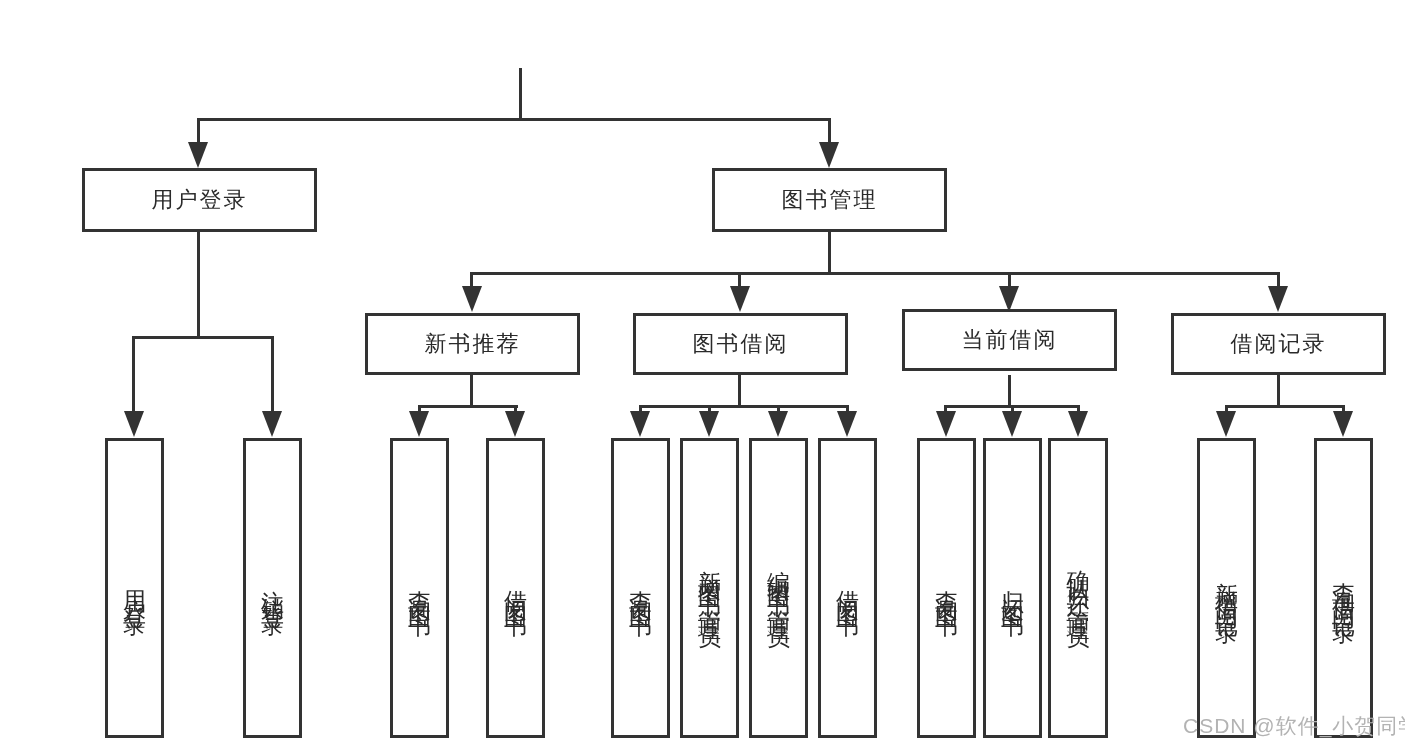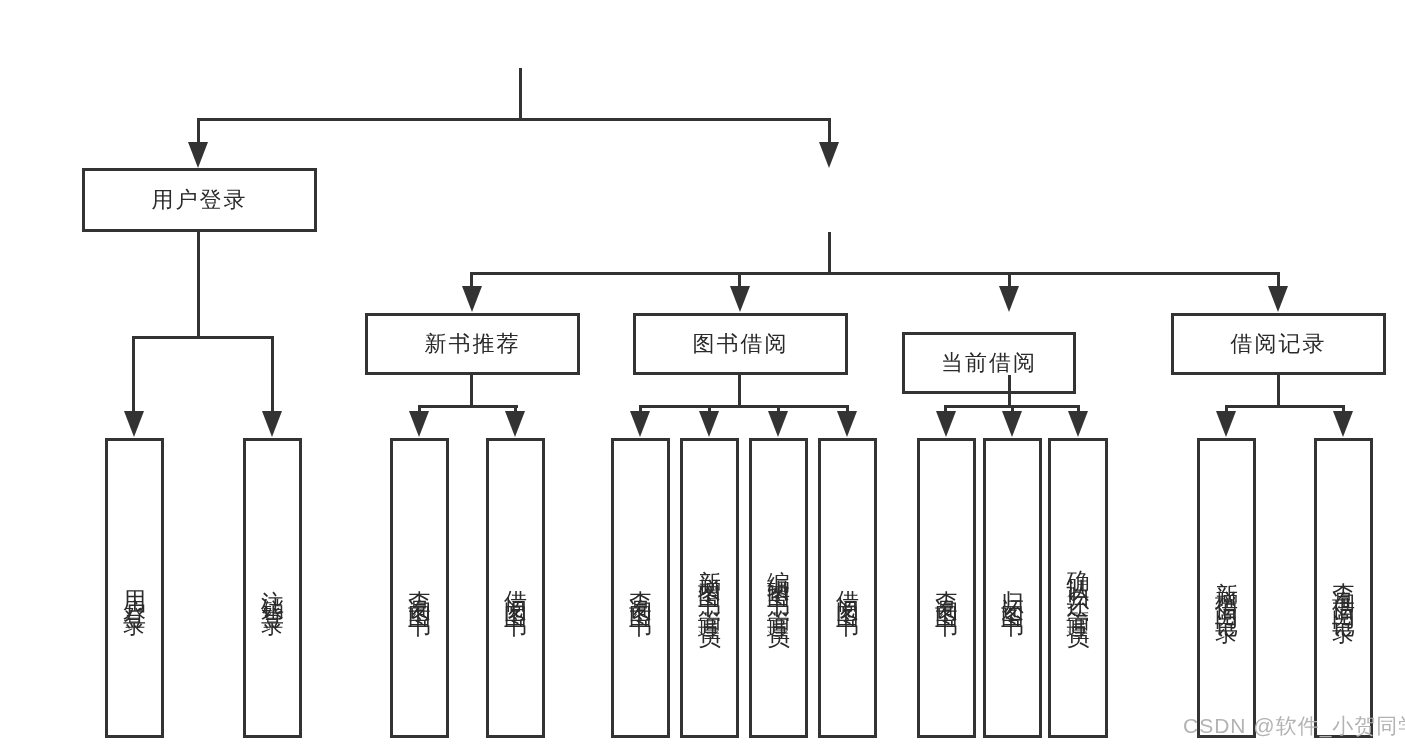--- a/index.html
+++ b/index.html
@@ -44,28 +44,31 @@
 </style>
 </head>
 <body>
 
 <div class="canvas">
 
 
   <div class="box box-h" style="left:82px; top:168px; width:235px; height:64px;">
     <span>用户登录</span>
   </div>
+  <div class="box box-h" style="left:712px; top:168px; width:235px; height:64px;">
+    <span>图书管理</span>
+  </div>
 
   <div class="box box-h" style="left:365px; top:313px; width:215px; height:62px;">
     <span>新书推荐</span>
   </div>
   <div class="box box-h" style="left:633px; top:313px; width:215px; height:62px;">
     <span>图书借阅</span>
   </div>
-  <div class="box box-h" style="left:902px; top:332px; width:174px; height:62px;">
+  <div class="box box-h" style="left:902px; top:309px; width:215px; height:62px;">
     <span>当前借阅</span>
   </div>
   <div class="box box-h" style="left:1171px; top:313px; width:215px; height:62px;">
     <span>借阅记录</span>
   </div>
 
   <div class="box box-v" style="left:105px;">
     <span class="vlabel">用户登录</span>
   </div>
   <div class="box box-v" style="left:243px;">

